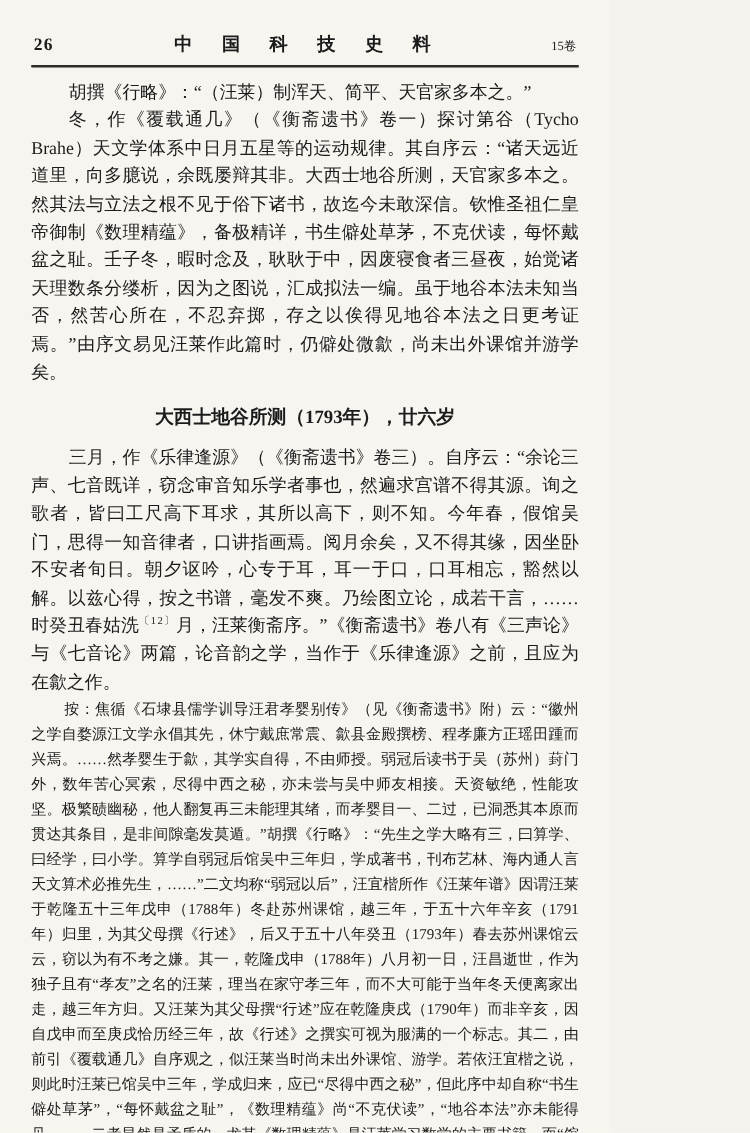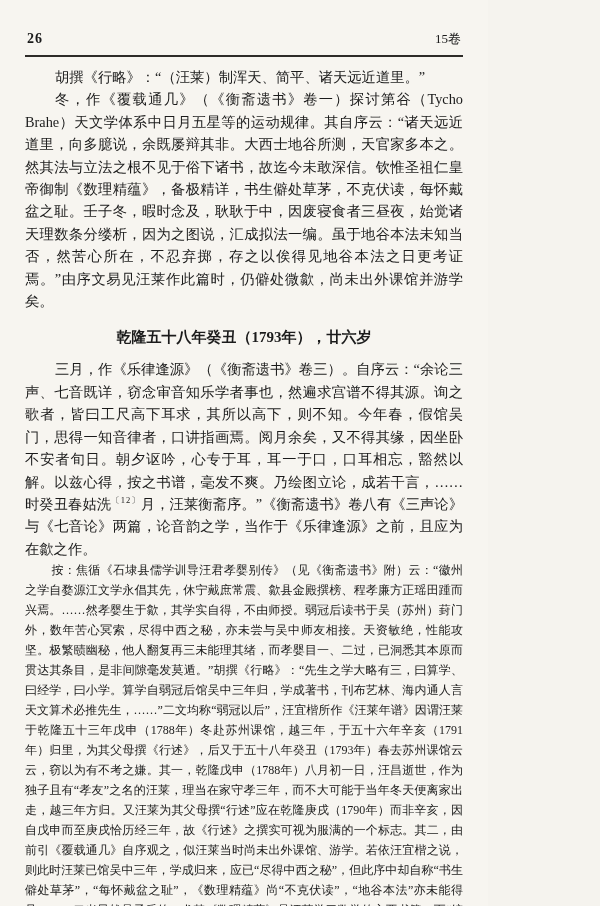--- a/index.html
+++ b/index.html
@@ -34,21 +34,21 @@
     letter-spacing: 1px;
   }
   .journal-title {
     font-size: 14.5px;
     font-weight: bold;
     letter-spacing: 10px;
     text-indent: 10px;
     white-space: nowrap;
   }
   .volume {
-    font-size: 13px;
+    font-size: 10px;
     margin-top: 16px;
   }
   .header-rule {
     height: 0;
     border-bottom: 2px solid #2e2c29;
     margin: 7px 0 9px 0;
   }
   .body-text p {
     margin: 0;
     text-align: justify;
@@ -79,33 +79,34 @@
     letter-spacing: 1px;
   }
 </style>
 </head>
 <body>
 
 <div class="page">
 
   <div class="running-header">
     <span class="page-number">26</span>
+    <span class="journal-title">中  国  科  技  史  料</span>
     <span class="volume">15卷</span>
   </div>
 
   <div class="header-rule"></div>
 
   <div class="body-text">
 
-    <p class="main">胡撰《行略》：“（汪莱）制浑天、简平、诸天远近道里。”</p>
+    <p class="main">胡撰《行略》：“（汪莱）制浑天、简平、天官家多本之。”</p>
 
     <p class="main">冬，作《覆载通几》（《衡斋遗书》卷一）探讨第谷（Tycho Brahe）天文学体系中日月五星等的运动规律。其自序云：“诸天远近道里，向多臆说，余既屡辩其非。大西士地谷所测，天官家多本之。然其法与立法之根不见于俗下诸书，故迄今未敢深信。钦惟圣祖仁皇帝御制《数理精蕴》，备极精详，书生僻处草茅，不克伏读，每怀戴盆之耻。壬子冬，暇时念及，耿耿于中，因废寝食者三昼夜，始觉诸天理数条分缕析，因为之图说，汇成拟法一编。虽于地谷本法未知当否，然苦心所在，不忍弃掷，存之以俟得见地谷本法之日更考证焉。”由序文易见汪莱作此篇时，仍僻处微歙，尚未出外课馆并游学矣。</p>
 
 
-    <p class="section-heading">乾隆五十八年癸丑（1793年），廿六岁</p>
+    <p class="section-heading">大西士地谷所测（1793年），廿六岁</p>
 
 
     <p class="main"><span>三月，作《乐律逢源》（《衡斋遗书》卷三）。自序云：“余论三声、七音既详，窃念审音知乐学者事也，然遍求宫谱不得其源。询之歌者，皆曰工尺高下耳求，其所以高下，则不知。今年春，假馆吴门，思得一知音律者，口讲指画焉。阅月余矣，又不得其缘，因坐卧不安者旬日。朝夕讴吟，心专于耳，耳一于口，口耳相忘，豁然以解。以兹心得，按之书谱，毫发不爽。乃绘图立论，成若干言，……时癸丑春姑洗</span><sup class="fnote">〔12〕</sup><span>月，汪莱衡斋序。”《衡斋遗书》卷八有《三声论》与《七音论》两篇，论音韵之学，当作于《乐律逢源》之前，且应为在歙之作。</span></p>
 
     <p class="small-note">按：焦循《石埭县儒学训导汪君孝婴别传》（见《衡斋遗书》附）云：“徽州之学自婺源江文学永倡其先，休宁戴庶常震、歙县金殿撰榜、程孝廉方正瑶田踵而兴焉。……然孝婴生于歙，其学实自得，不由师授。弱冠后读书于吴（苏州）葑门外，数年苦心冥索，尽得中西之秘，亦未尝与吴中师友相接。天资敏绝，性能攻坚。极繁赜幽秘，他人翻复再三未能理其绪，而孝婴目一、二过，已洞悉其本原而贯达其条目，是非间隙毫发莫遁。”胡撰《行略》：“先生之学大略有三，曰算学、曰经学，曰小学。算学自弱冠后馆吴中三年归，学成著书，刊布艺林、海内通人言天文算术必推先生，……”二文均称“弱冠以后”，汪宜楷所作《汪莱年谱》因谓汪莱于乾隆五十三年戊申（1788年）冬赴苏州课馆，越三年，于五十六年辛亥（1791年）归里，为其父母撰《行述》，后又于五十八年癸丑（1793年）春去苏州课馆云云，窃以为有不考之嫌。其一，乾隆戊申（1788年）八月初一日，汪昌逝世，作为独子且有“孝友”之名的汪莱，理当在家守孝三年，而不大可能于当年冬天便离家出走，越三年方归。又汪莱为其父母撰“行述”应在乾隆庚戌（1790年）而非辛亥，因自戊申而至庚戌恰历经三年，故《行述》之撰实可视为服满的一个标志。其二，由前引《覆载通几》自序观之，似汪莱当时尚未出外课馆、游学。若依汪宜楷之说，则此时汪莱已馆吴中三年，学成归来，应已“尽得中西之秘”，但此序中却自称“书生僻处草茅”，“每怀戴盆之耻”，《数理精蕴》尚“不克伏读”，“地谷本法”亦未能得见，……二者显然是矛盾的。尤其《数理精蕴》是汪莱学习数学的主要书籍，而“馆吴中三年”是他学习数学并学有所成的主要时期，序中称尚未得见是书，则此种情形只能发生在“馆吴中三年”之前而非其后。其三，所谓“弱冠以后”并非确指从廿岁开始，事实上汪莱的“弱冠”之年为乾隆五十二年丁末（1787年），即便假定他于乾隆戊申</p>
 
   </div>
 </div>
 
 </body></html>

